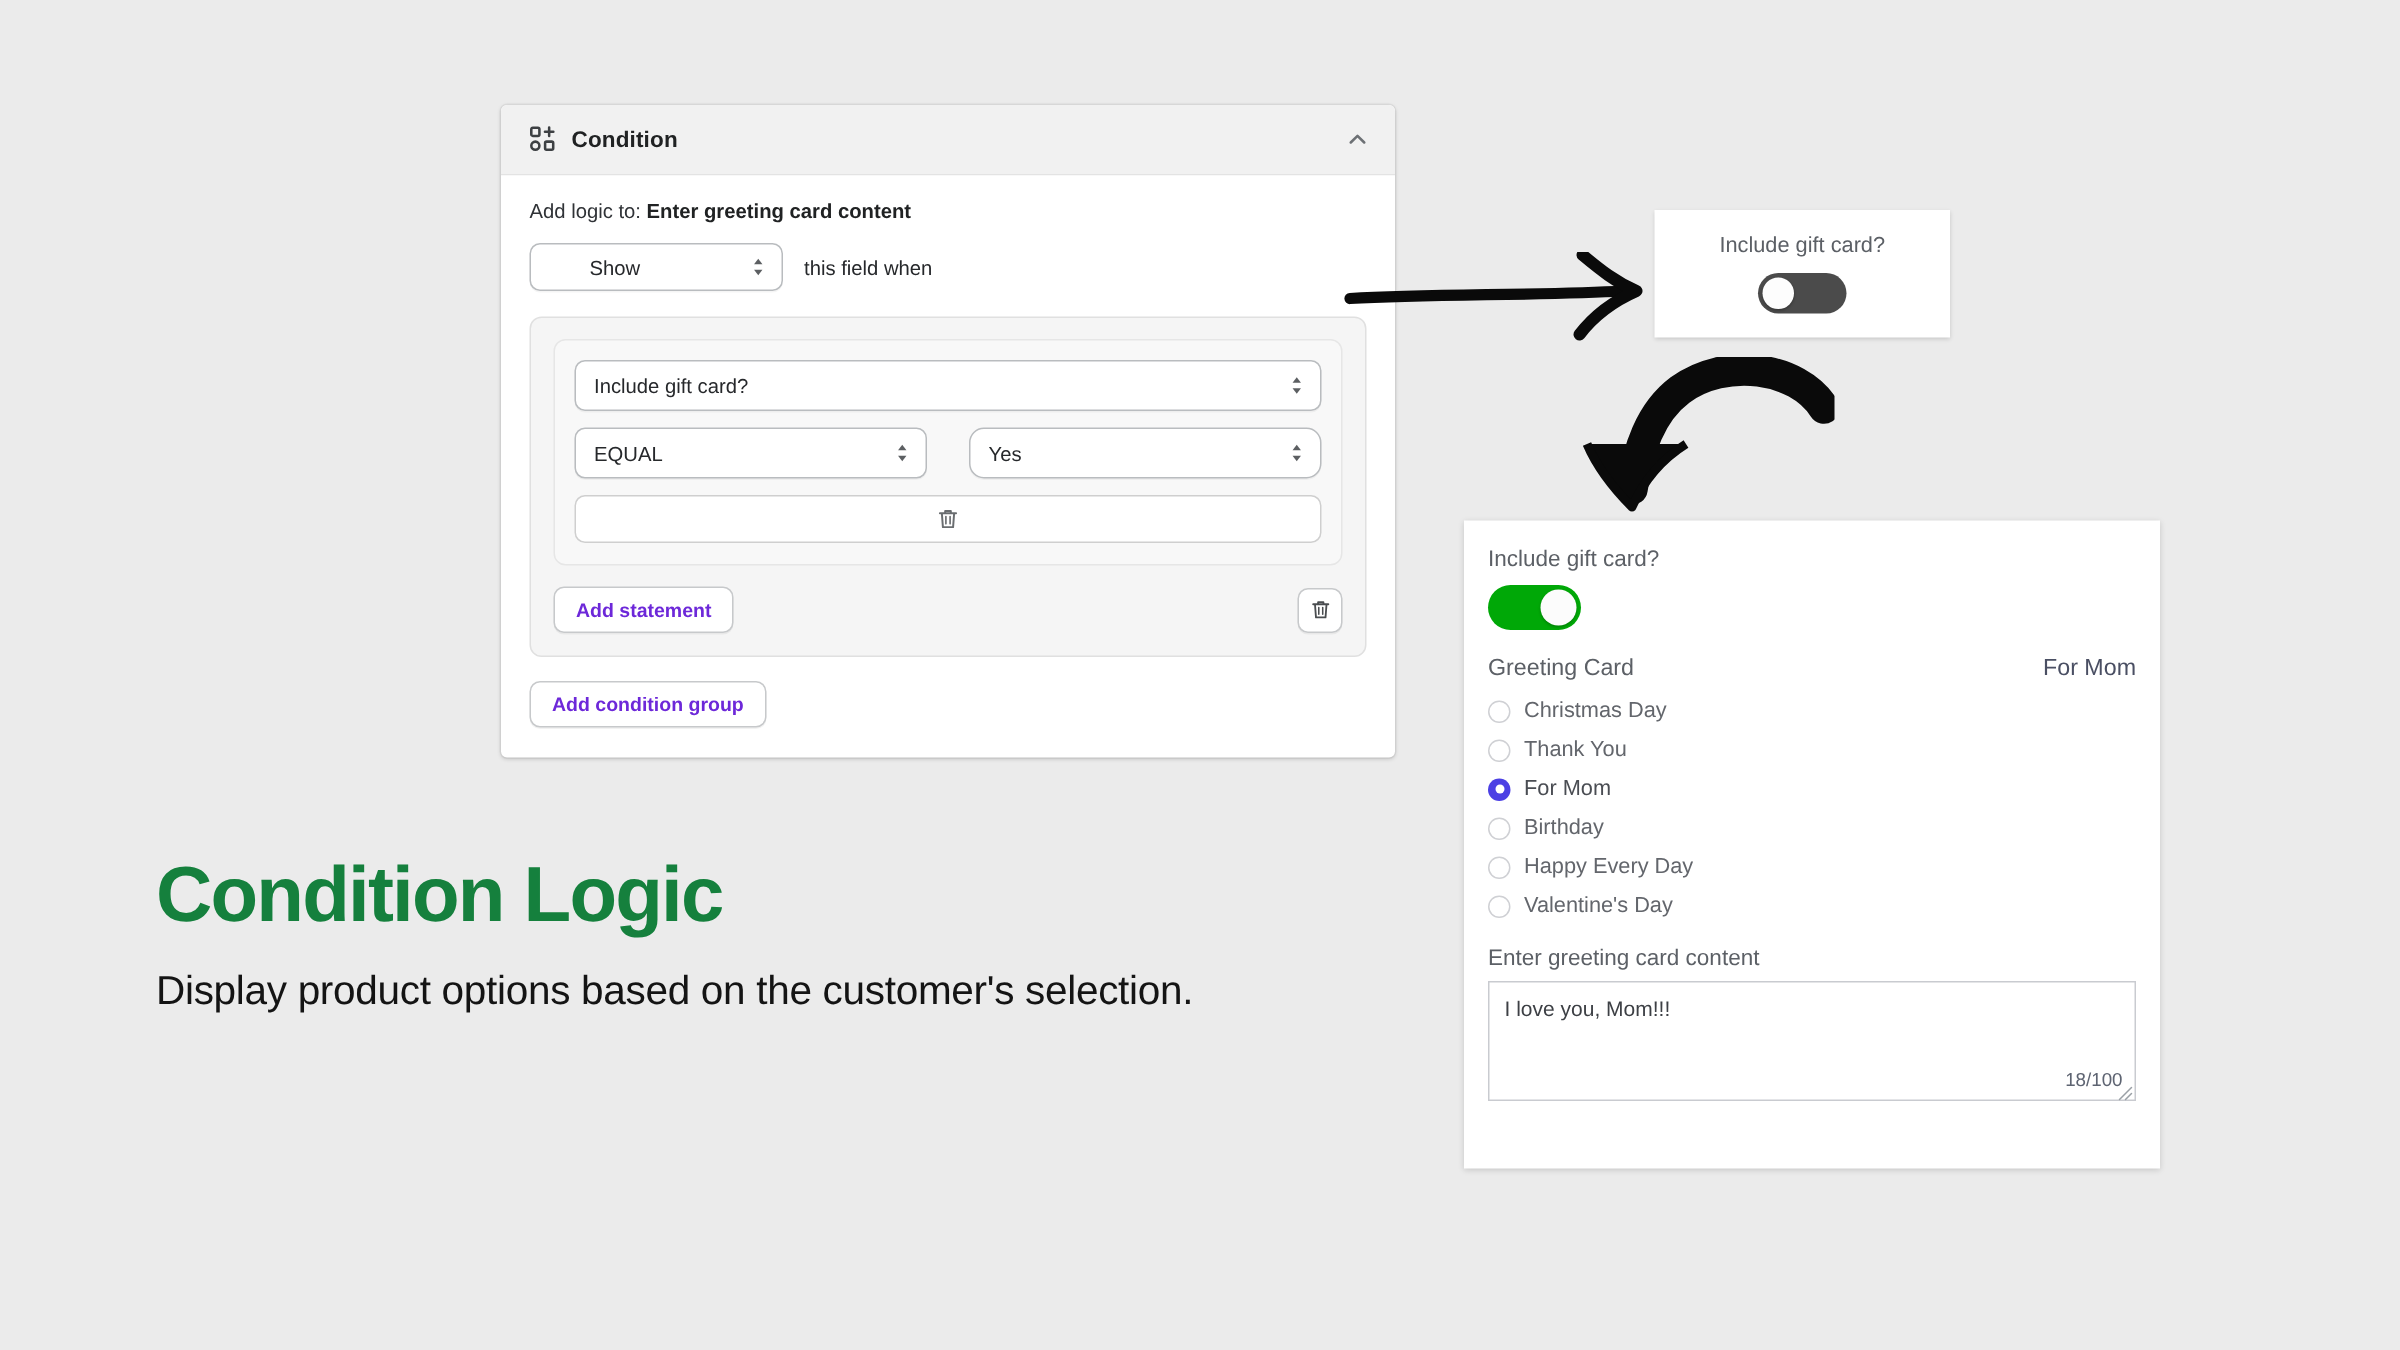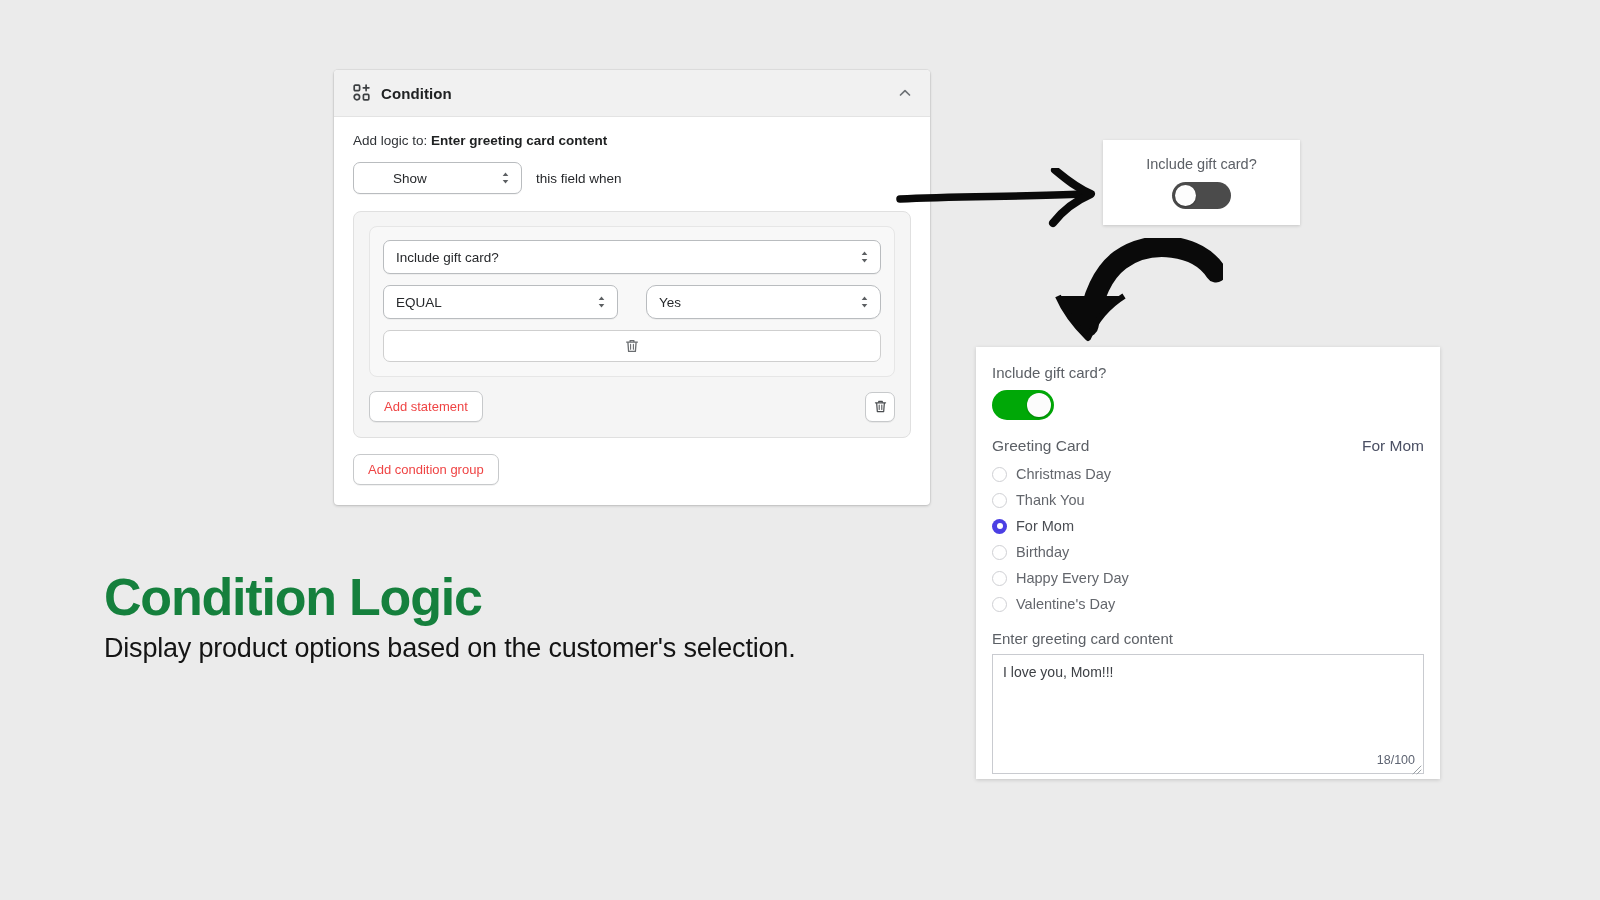--- a/index.html
+++ b/index.html
@@ -79,21 +79,21 @@
   .trash-input .trash-icon { width: 16px; height: 16px; }
 
   .group-footer {
     display: flex; align-items: center; justify-content: space-between;
     margin-top: 14px;
   }
   .btn {
     background: #fff;
     border: 1px solid #c7c9cb;
     border-radius: 7px;
-    font-size: 13px; font-weight: normal; color: #ef4444;
+    font-size: 13px; font-weight: bold; color: #6d28d9;
     padding: 8px 14px;
     box-shadow: 0 1px 0 rgba(0,0,0,.05);
     line-height: 1;
   }
   .btn-icon {
     background: #fff;
     border: 1px solid #c7c9cb;
     border-radius: 7px;
     width: 30px; height: 30px;
     display: flex; align-items: center; justify-content: center;
@@ -165,21 +165,21 @@
     width: 6px; height: 6px; border-radius: 50%; background: #fff;
   }
   .radio-label { font-size: 14.5px; color: #63666c; }
   .radio-item.selected .radio-label { color: #4a4d53; }
 
   .ta-label { font-size: 15px; color: #5c6066; margin-top: 13px; }
   .ta-wrap {
     margin-top: 7px;
     border: 1px solid #c9cbd0;
     background: #fff;
-    height: 120px;
+    height: 80px;
     position: relative;
     padding: 9px 10px;
   }
   .ta-text { font-size: 14px; color: #3d4045; }
   .ta-count {
     position: absolute; right: 8px; bottom: 6px;
     font-size: 12.5px; color: #5e6472;
   }
   .ta-resize { position: absolute; right: 1px; bottom: 1px; width: 11px; height: 11px; }
 
@@ -187,21 +187,21 @@
   .arrow-straight { position: absolute; left: 895px; top: 168px; }
   .arrow-curved { position: absolute; left: 1038px; top: 238px; }
 
   
   .caption { position: absolute; left: 104px; top: 570px; width: 790px; }
   .caption h1 {
     font-size: 52px; font-weight: bold; color: #15803d;
     letter-spacing: -1.2px; line-height: 1.05;
   }
   .caption p {
-    margin-top: 4px;
+    margin-top: 16px;
     font-size: 27px; color: #141414; line-height: 1.45;
     letter-spacing: -0.2px;
   }
 </style>
 </head>
 <body>
 
 <div class="stage">
 
   <div class="condition-panel">

